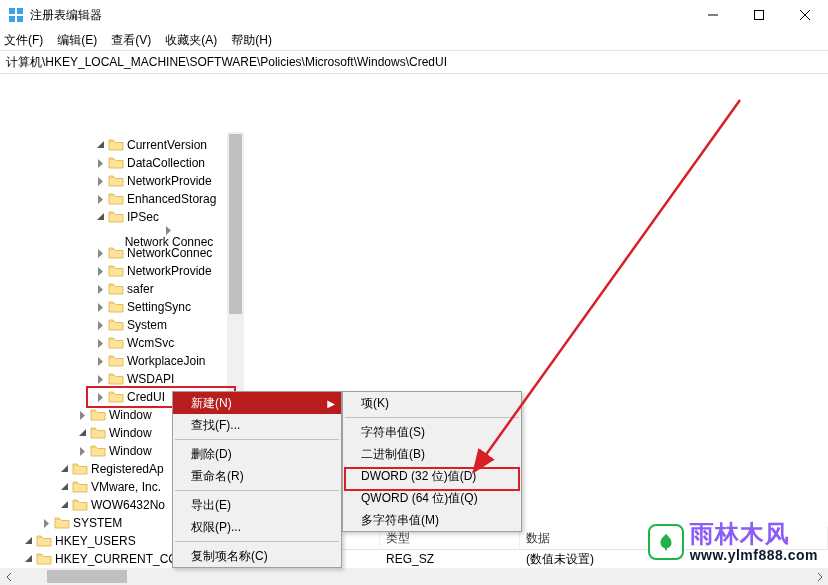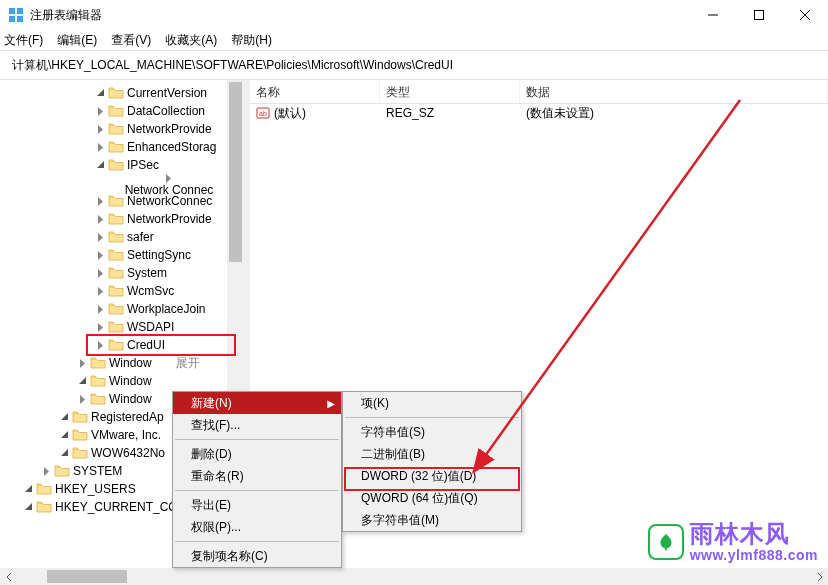--- a/index.html
+++ b/index.html
@@ -12,25 +12,25 @@
   .titlebar .title { font-size: 12px; }
   .win-controls { position: absolute; right: 0; top: 0; height: 30px; display: flex; }
   .win-btn { width: 46px; height: 30px; display: flex; align-items: center; justify-content: center; }
   .win-btn svg { width: 10px; height: 10px; stroke: #000; stroke-width: 1; fill: none; }
 
   
   .menubar { height: 20px; display: flex; align-items: center; padding: 0 4px; gap: 14px; }
   .menubar .mitem { font-size: 12px; }
 
   
-  .addressbar { height: 30px; border-top: 1px solid #e5e5e5; border-bottom: 1px solid #e5e5e5; display: flex; align-items: center; padding: 0 12px; background: #fff; }
+  .addressbar { height: 24px; border-top: 1px solid #e5e5e5; border-bottom: 1px solid #e5e5e5; display: flex; align-items: center; padding: 0 6px; background: #fff; }
   .addressbar .addr { font-size: 12px; white-space: nowrap; }
 
   
-  .main { display: flex; height: calc(585px - 30px - 20px - 24px - 17px); position: relative; }
+  .main { display: flex; height: calc(585px - 30px - 20px - 24px - 17px); position: relative; align-items: flex-end; }
   .tree-pane { width: 244px; overflow: hidden; position: relative; background: #fff; }
   .splitter { width: 6px; cursor: ew-resize; background: #f0f0f0; }
   .list-pane { flex: 1; background: #fff; position: relative; }
 
   
   .tree { padding-top: 4px; position: relative; }
   .node { display: flex; align-items: center; height: 18px; white-space: nowrap; }
   .exp { width: 12px; height: 12px; display: inline-flex; align-items: center; justify-content: center; margin-right: 2px; }
   .exp svg { width: 9px; height: 9px; fill: #555; }
   .folder-icon { width: 16px; height: 14px; margin-right: 3px; }
@@ -72,21 +72,21 @@
   .hscroll .btn { width: 17px; height: 17px; background: #f0f0f0; display: flex; align-items: center; justify-content: center; }
   .hscroll .track { flex: 1; height: 17px; background: #f0f0f0; position: relative; }
   .hscroll .thumb { position: absolute; left: 30px; width: 80px; top: 2px; bottom: 2px; background: #c0c0c0; }
   .vscroll { position: absolute; right: 0; top: 0; bottom: 0; width: 17px; background: #f0f0f0; }
   .vscroll .vthumb { position: absolute; top: 2px; height: 180px; left: 2px; right: 2px; background: #c0c0c0; }
 
   
   .watermark { position: absolute; right: 10px; bottom: 22px; z-index: 40; display: flex; align-items: center; gap: 6px;}
   .wm-icon { width: 36px; height: 36px; border: 2px solid #21b24b; border-radius: 8px; display:flex; align-items:center; justify-content:center; background:#fff;}
   .wm-text1 { font-size: 24px; font-weight: bold; color: #8b5cf6; letter-spacing:1px; font-family: "Microsoft YaHei"; }
-  .wm-text2 { font-size: 14px; font-weight: bold; color: #8b5cf6; letter-spacing:0.5px;}
+  .wm-text2 { font-size: 14px; font-weight: bold; color: #0f172a; letter-spacing:0.5px;}
   .wm-col { display:flex; flex-direction:column; line-height:1.1;}
 </style>
 </head>
 <body>
 
 <div class="window">
 
   <div class="titlebar">
     <span class="app-icon">
       <svg viewBox="0 0 16 16">

